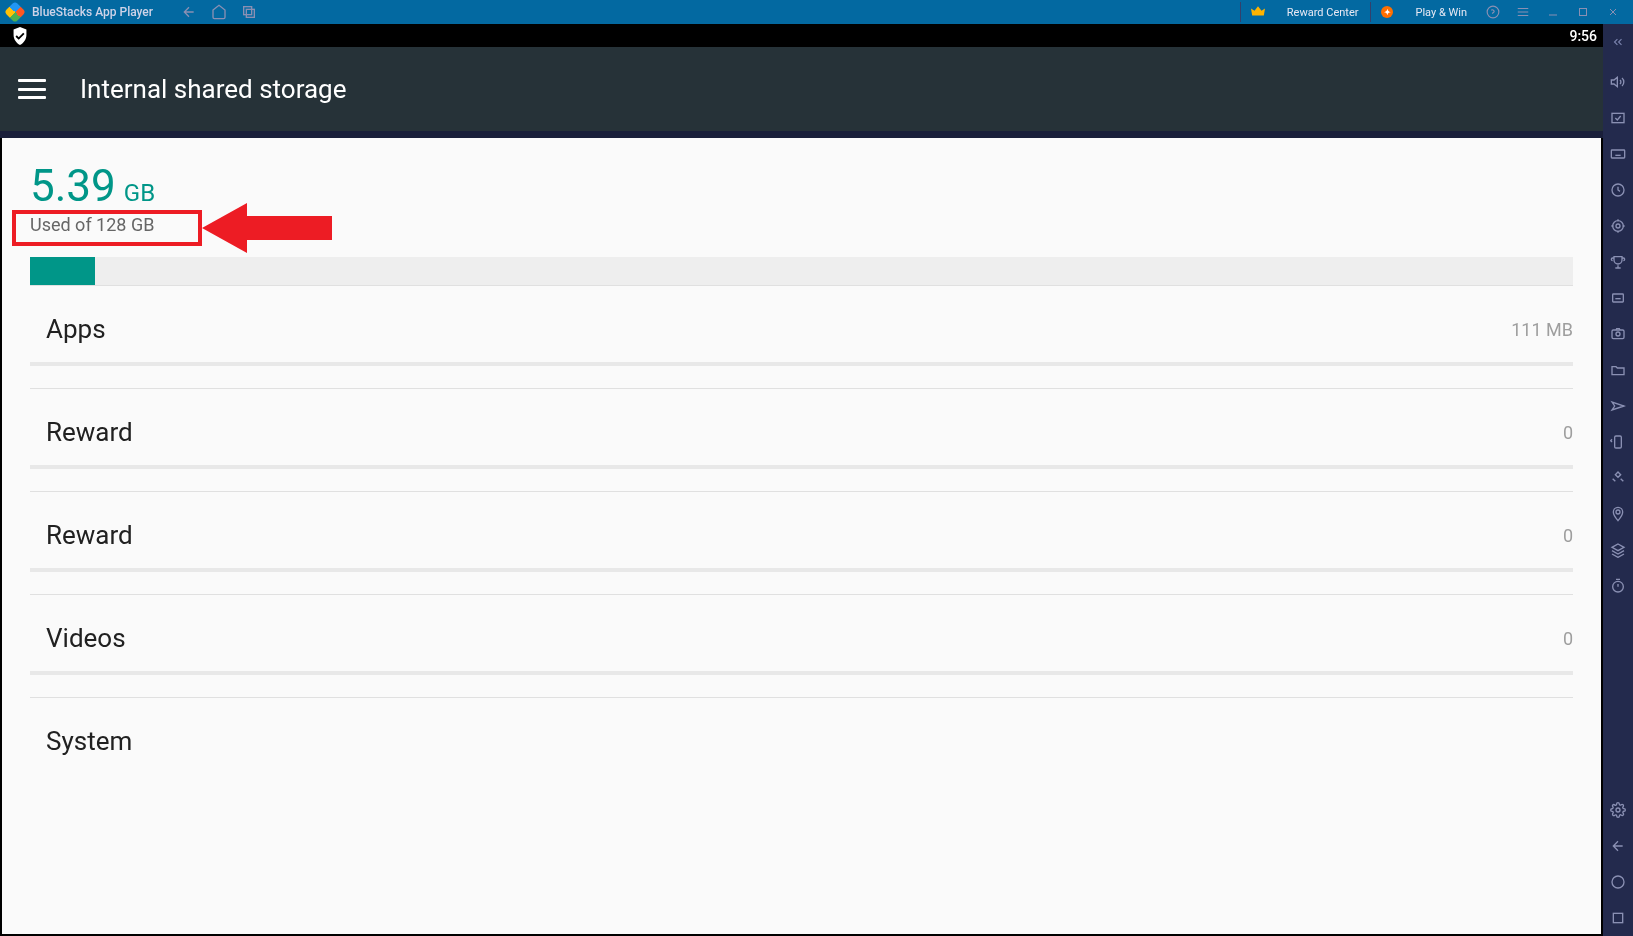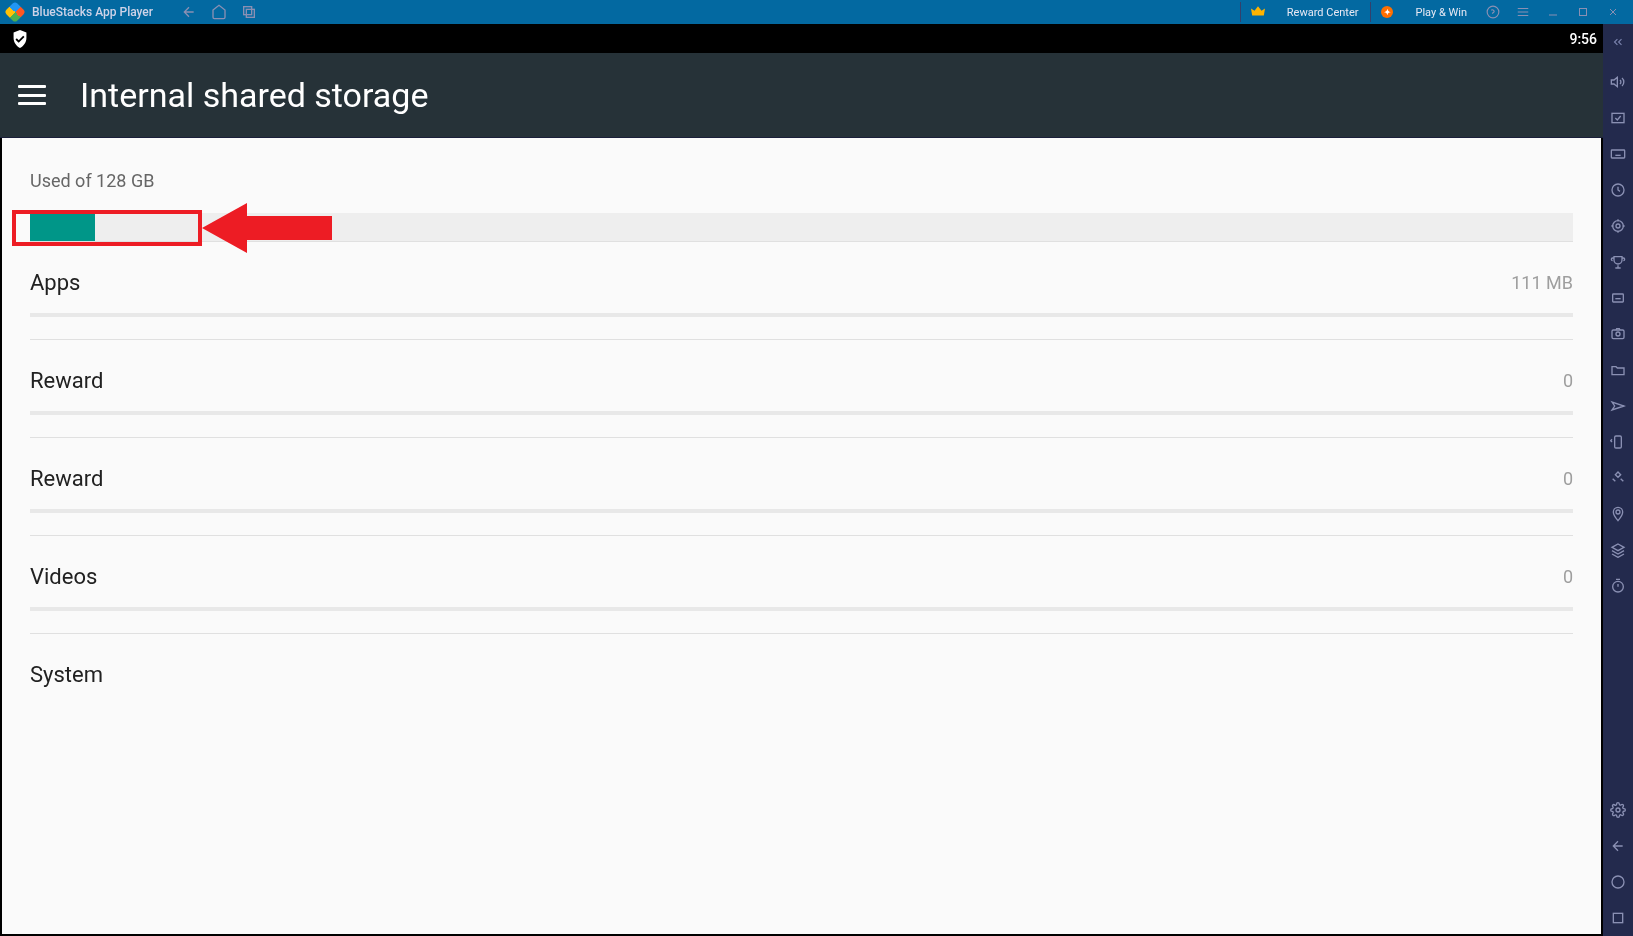--- a/index.html
+++ b/index.html
@@ -43,21 +43,21 @@
     padding: 2px 10px; height: 20px;
     font-size: 11px; color: #e8e9f4; cursor: pointer;
     border-left: 1px solid #34406b;
   }
   .crown { color: #ffb300; }
   .orange-dot { width: 12px; height: 12px; background: #ff6f00; border-radius: 50%; display:flex;align-items:center;justify-content:center;color:white;font-size:8px;font-weight:bold;}
   .title-icon { width: 28px; height: 20px; display: flex; align-items: center; justify-content: center; color: #8a90b3; cursor: pointer; }
 
   
   .status-strip {
-    height: 29px;
+    height: 23px;
     background: #000;
     display: flex;
     align-items: center;
     padding: 0 12px;
     color: #fff;
   }
   .shield { width: 16px; height: 18px; }
   .status-strip .spacer { flex: 1; }
   .clock { font-size: 14px; font-weight: 500; margin-right: 10px; }
   .fs-icon { width: 14px; height: 14px; cursor: pointer; color:#fff; }
@@ -67,21 +67,21 @@
     height: 84px;
     background: #263238;
     display: flex;
     align-items: center;
     padding: 0 10px;
     gap: 34px;
     color: #fff;
   }
   .hamburger { width: 28px; height: 20px; cursor: pointer; display:flex; flex-direction:column; justify-content:space-between; margin-left:8px;}
   .hamburger span { height: 3px; background: #fff; border-radius: 1px; }
-  .page-title { font-size: 34px; font-weight: 400; }
+  .page-title { font-size: 26px; font-weight: 400; }
 
   
   .main {
     position: absolute;
     top: 138px; left: 0; right: 30px; bottom: 0;
     background: #fafafa;
     border: 2px solid #000;
     border-top: none;
     overflow-y: auto;
   }
@@ -97,21 +97,21 @@
     font-size: 44px;
     font-weight: 400;
     display: flex;
     align-items: baseline;
     gap: 8px;
   }
   .used-value .unit { font-size: 24px; font-weight: 400; }
   .used-label {
     color: #666;
     font-size: 18px;
-    margin-top: 10px;
+    margin-top: 2px;
     display: inline-block;
   }
   .annot-box {
     position: absolute;
     left: 10px; top: 72px;
     width: 190px; height: 36px;
     border: 4px solid #ed1c24;
     pointer-events: none;
   }
   .annot-arrow {
@@ -127,21 +127,21 @@
   }
   .prog-fill { height: 100%; background: #009688; }
 
   .cat-list { padding: 0 28px; }
   .cat {
     border-top: 1px solid #e0e0e0;
     padding: 28px 0 22px 0;
     cursor: pointer;
   }
   .cat-row { display: flex; align-items: center; }
-  .cat-name { font-size: 22px; color: #212121; }
+  .cat-name { font-size: 26px; color: #212121; margin-left: 16px; }
   .cat-size { margin-left: auto; font-size: 18px; color: #9e9e9e; }
   .cat-bar { height: 4px; background: #e8e8e8; margin-top: 18px; }
 
   
   .side-toolbar {
     position: absolute;
     top: 24px; right: 0; bottom: 0;
     width: 30px;
     background: #232a4d;
     display: flex;
@@ -251,20 +251,24 @@
   <div class="hamburger">
     <span></span>
       <span></span>
       <span></span>
   </div>
   <div class="page-title">Internal shared storage</div>
 </div>
 
 <div class="main">
   <div class="summary">
+    <div class="used-value">
+      <span>5.39</span>
+      <span class="unit">GB</span>
+    </div>
     <div class="used-label">Used of 128 GB</div>
     <div class="annot-box"></div>
     <svg class="annot-arrow" viewBox="0 0 130 60">
       <polygon points="0,30 45,5 45,18 130,18 130,42 45,42 45,55" fill="#ed1c24"></polygon>
     </svg>
     <div class="prog-outer">
       <div class="prog-fill" id="prog-fill" style="width: 4.2%;"></div>
     </div>
   </div>
 

